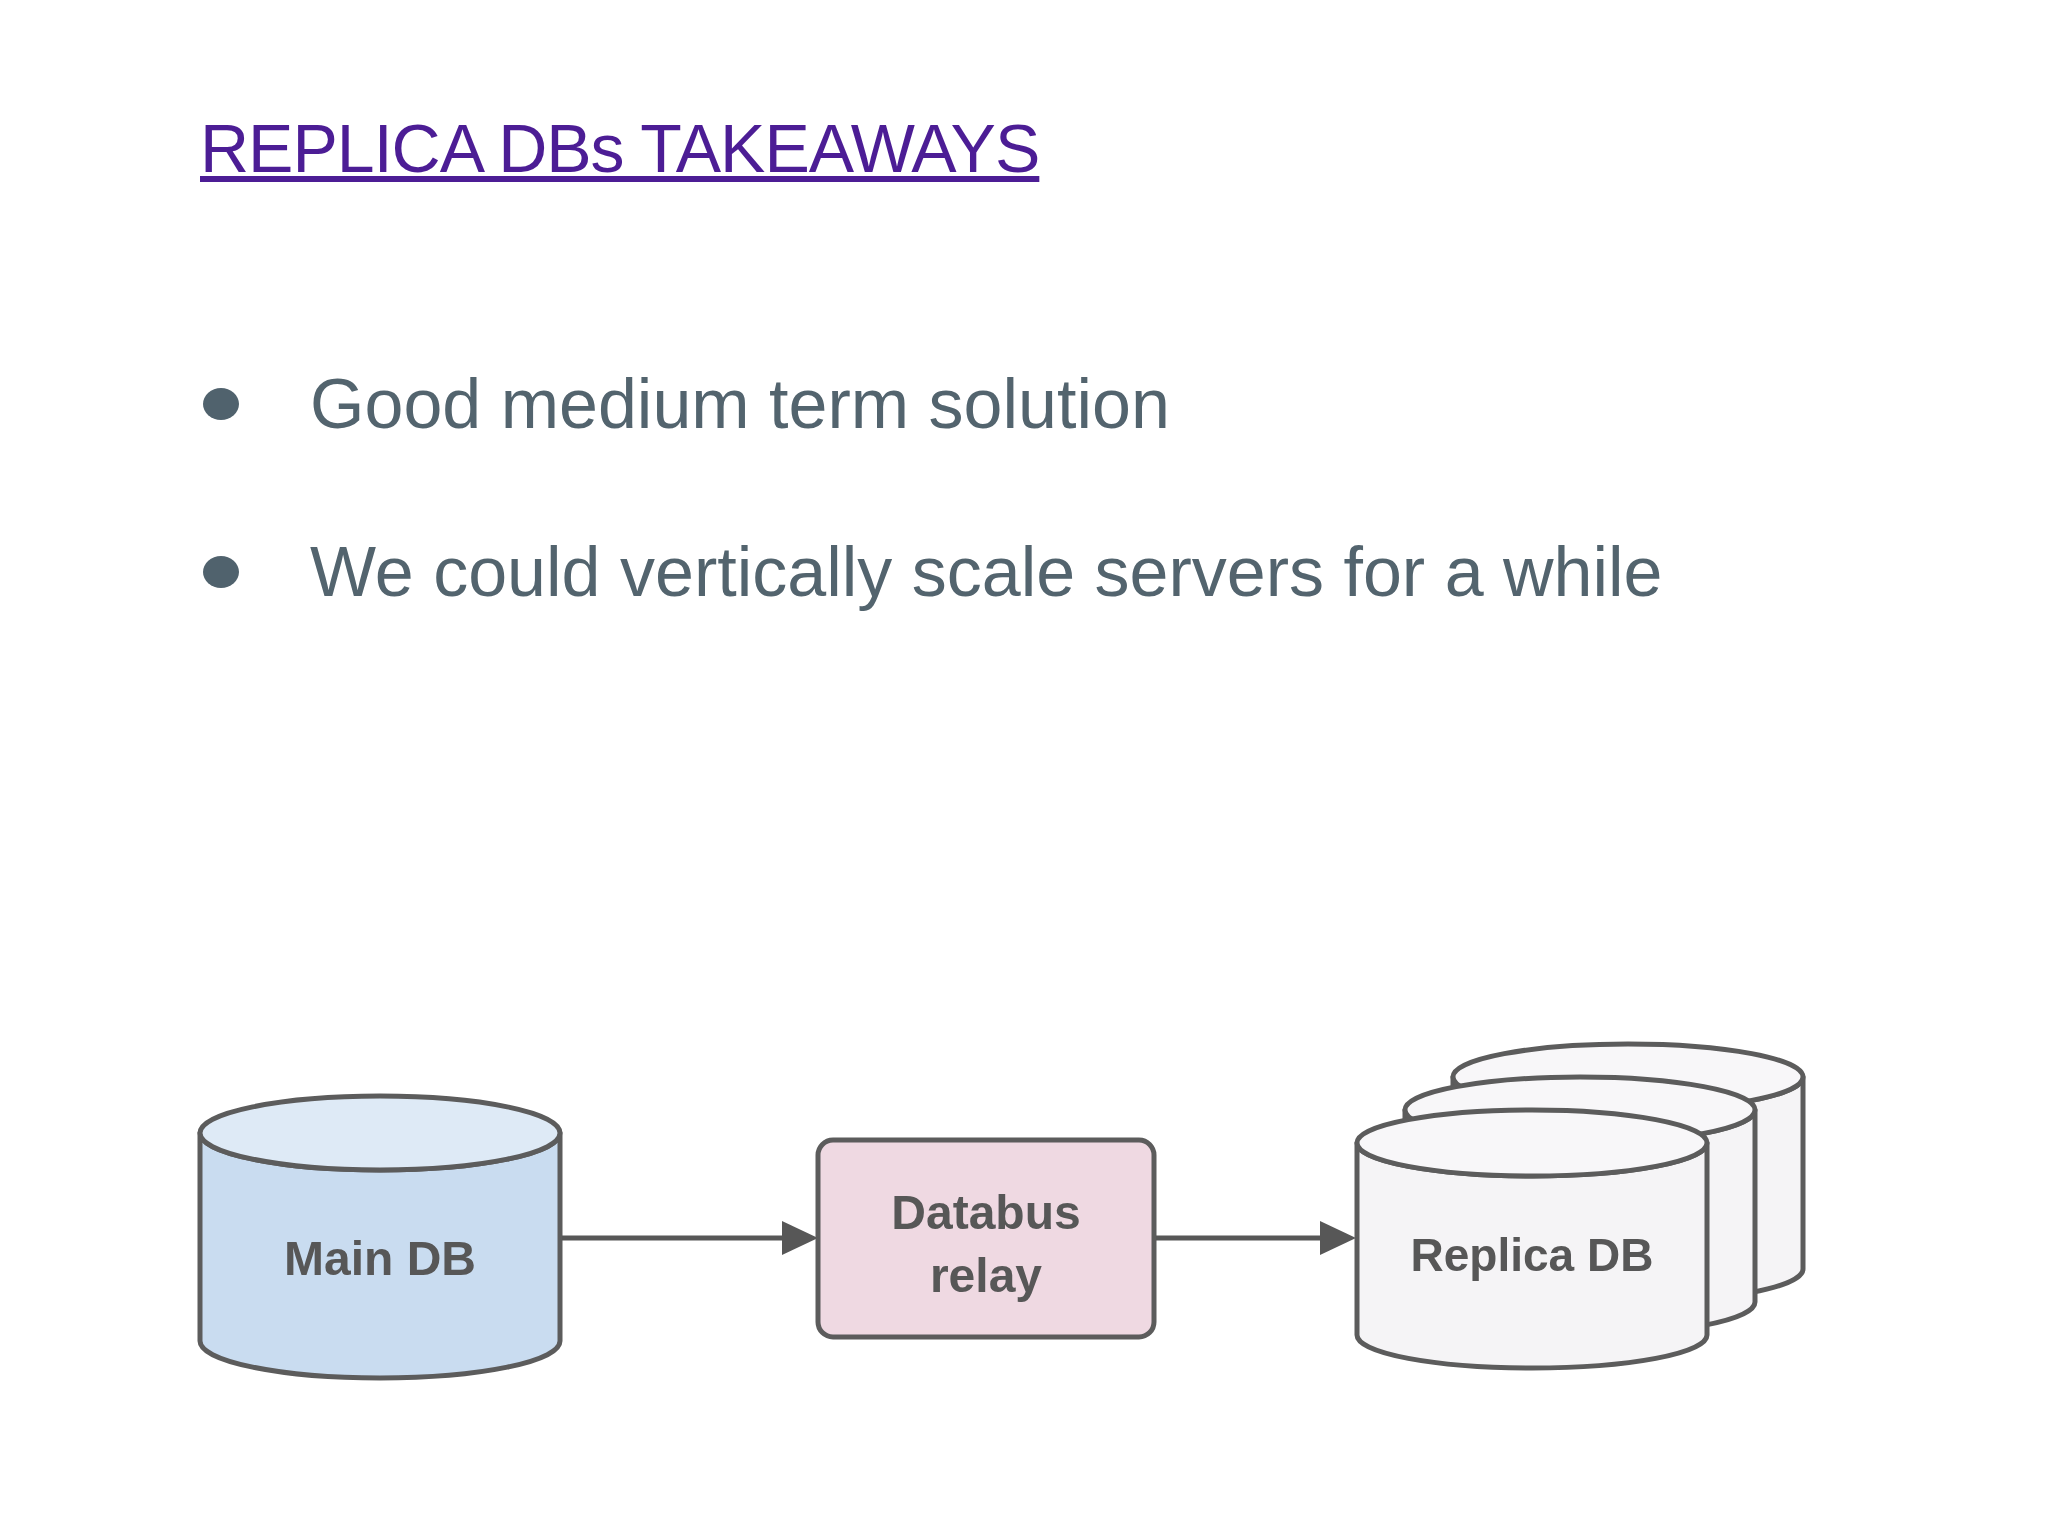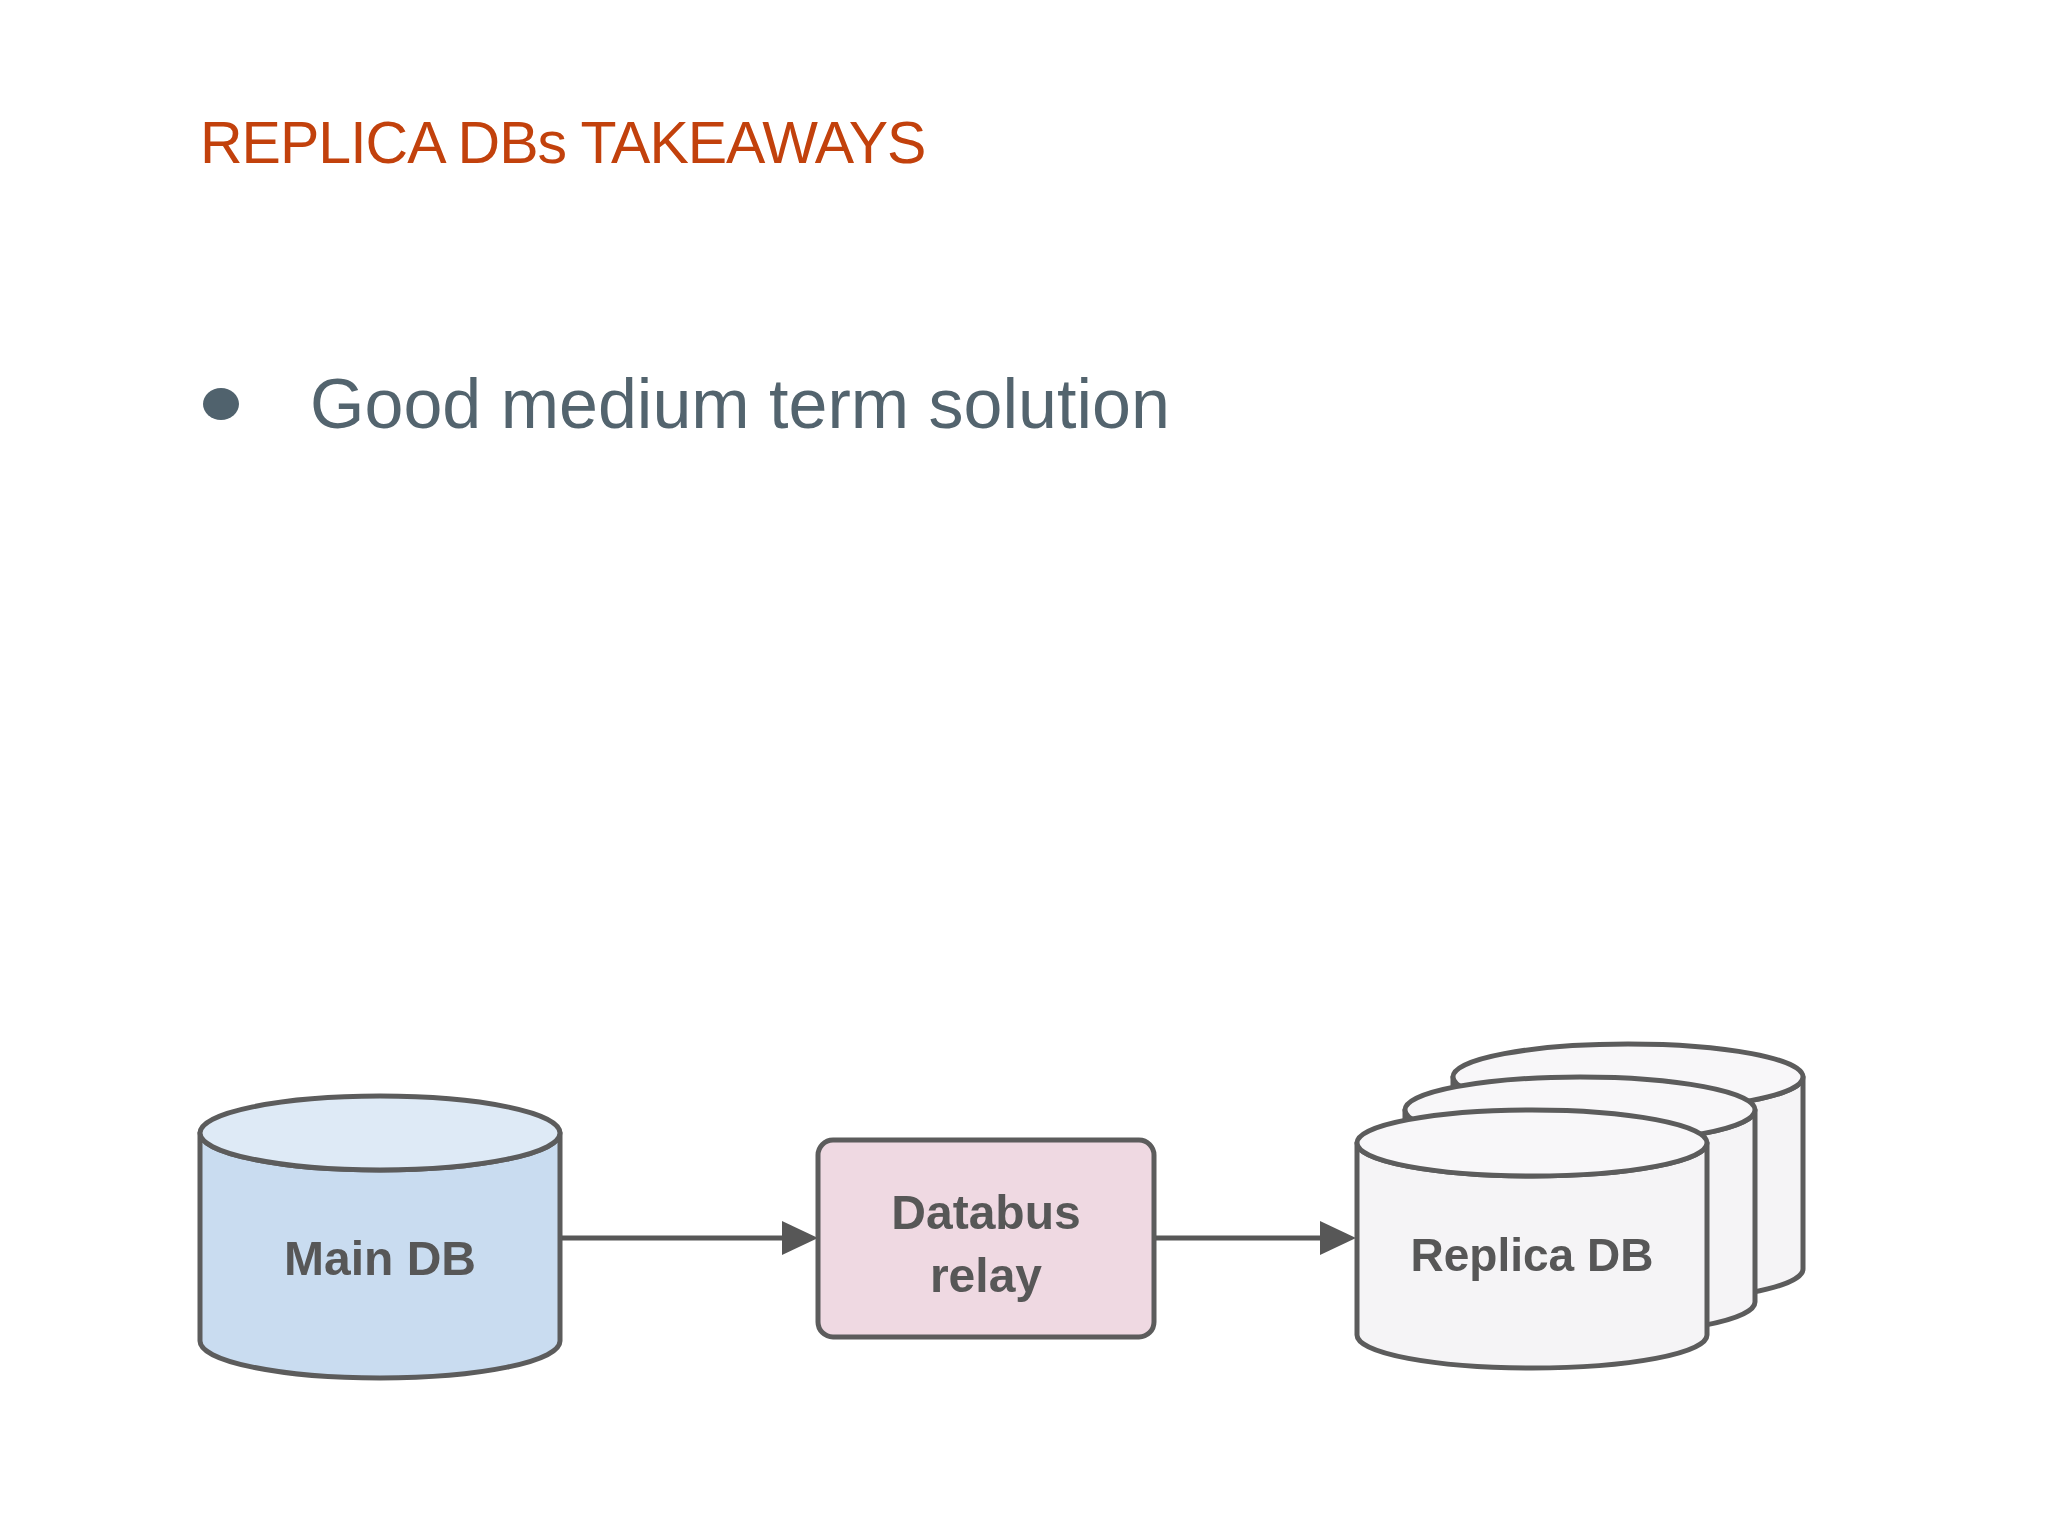--- a/index.html
+++ b/index.html
@@ -9,26 +9,27 @@
     font-family: "Liberation Sans", sans-serif;
     overflow: hidden;
     position: relative;
   }
   .slide { position: absolute; inset: 0; }
 
   .slide-title {
     position: absolute;
     left: 200px;
     top: 111px;
-    font-size: 59px;
+    font-size: 68px;
     font-weight: 400;
     letter-spacing: -1px;
     line-height: 1.1;
-    color: #c2410c;
+    color: #4c1d95;
     white-space: nowrap;
+    text-decoration: underline;
   }
 
   .bullet-list {
     position: absolute;
     left: 0;
     top: 320px;
     width: 1781px;
     list-style: none;
   }
   .bullet-item {
@@ -72,20 +73,24 @@
 
 <div class="slide">
 
   <h1 class="slide-title">REPLICA DBs TAKEAWAYS</h1>
 
   <ul class="bullet-list">
     <li class="bullet-item">
       <span class="bullet-dot"></span>
       <span class="bullet-text">Good medium term solution</span>
     </li>
+    <li class="bullet-item">
+      <span class="bullet-dot"></span>
+      <span class="bullet-text">We could vertically scale servers for a while</span>
+    </li>
   </ul>
 
   <svg class="diagram-svg" viewBox="0 0 2048 460">
 
     <g>
       <path d="M200,133 L200,341 A180,37 0 0 0 560,341 L560,133 A180,37 0 0 1 200,133 Z" stroke-width="5" stroke-linejoin="round" fill="#C9DCF0"></path>
       <path d="M200,133 L200,341 A180,37 0 0 0 560,341 L560,133 A180,37 0 0 1 200,133 Z" fill="none" stroke="#5C5C5C" stroke-width="5" stroke-linejoin="round"></path>
       <ellipse cx="380" cy="133" rx="180" ry="37" stroke="#5C5C5C" stroke-width="5" fill="#DEEAF6"></ellipse>
       <text class="diagram-label" x="380" y="258" text-anchor="middle" dominant-baseline="central">Main DB</text>
     </g>

